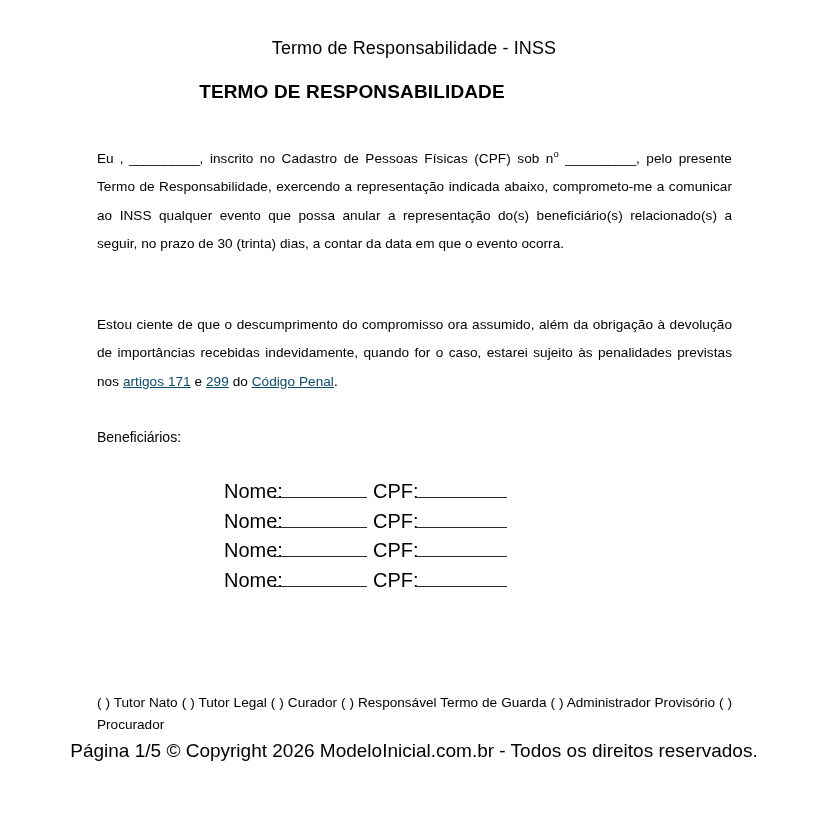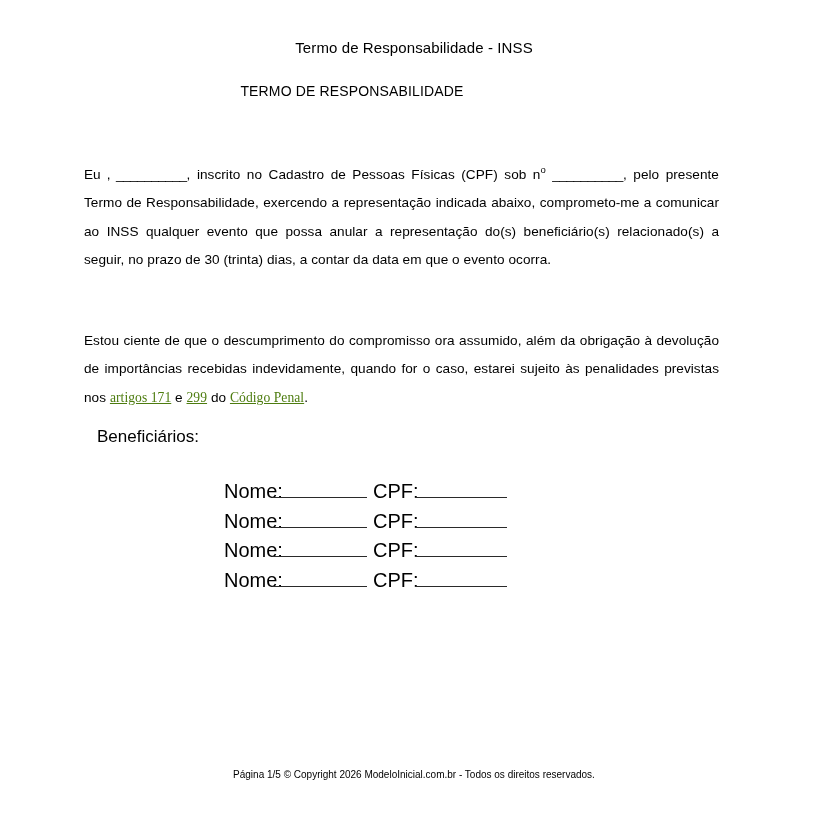--- a/index.html
+++ b/index.html
@@ -24,45 +24,44 @@
     box-sizing: border-box;
   }
 
   
   .doc-title {
     position: absolute;
     top: 38px;
     left: 0;
     width: 828px;
     text-align: center;
-    font-size: 15px;
+    font-size: 18px;
     font-weight: 400;
     line-height: 20px;
     letter-spacing: 0.1px;
   }
   .doc-heading {
     position: absolute;
     top: 81px;
     left: 0;
     width: 704px;
     text-align: center;
-    font-size: 14px;
-    font-weight: 400;
+    font-size: 19px;
+    font-weight: 700;
     line-height: 21px;
     letter-spacing: 0.15px;
   }
   .doc-heading .hline { display: block; }
 
   
   .body-area {
     position: absolute;
     top: 140px;
-    left: 84px;
+    left: 97px;
     width: 635px;
-    margin-top: 16px;
   }
   p.para {
     margin: 0;
     font-size: 13.6px;
     line-height: 28.5px;
     text-align: justify;
     text-justify: inter-word;
     letter-spacing: 0.05px;
   }
   p.para.first-para { text-align: justify; }
@@ -72,31 +71,30 @@
     font-family: "Liberation Sans", sans-serif;
     letter-spacing: -0.5px;
   }
   .sup-o {
     font-size: 9.5px;
     vertical-align: super;
     text-decoration: underline;
     text-underline-offset: -1px;
   }
   a.lawlink {
-    color: #4d7c0f;
+    color: #0c4a6e;
     text-decoration: underline;
-    font-family: Liberation Serif, serif;
   }
 
   
   .benef-label {
     position: absolute;
     top: 427px;
     left: 97px;
-    font-size: 17px;
+    font-size: 14px;
     line-height: 20px;
   }
   .benef-table {
     position: absolute;
     top: 466px;
     left: 224px;
     font-size: 20px;
     margin-top: 14px;
   }
   .benef-row {
@@ -137,25 +135,25 @@
     width: 635px;
     font-size: 13.6px;
     line-height: 22px;
     text-align: justify;
     text-justify: inter-word;
   }
 
   
   .footer {
     position: absolute;
-    top: 765px;
+    top: 741px;
     left: 0;
     width: 828px;
     text-align: center;
-    font-size: 10px;
+    font-size: 19px;
     line-height: 20px;
   }
 </style>
 </head>
 <body>
 
 <div class="page">
 
   <div class="doc-title">Termo de Responsabilidade - INSS</div>
 
@@ -204,16 +202,17 @@
     <div class="benef-row">
       <span class="lbl-nome">Nome:</span>
       <span class="line-nome"></span>
       <span class="lbl-cpf">CPF:</span>
       <span class="line-cpf"></span>
     </div>
 
   </div>
 
 
+  <div class="qual-options">( ) Tutor Nato ( ) Tutor Legal ( ) Curador ( ) Responsável Termo de Guarda ( ) Administrador Provisório ( ) Procurador</div>
 
   <div class="footer">Página 1/5 © Copyright 2026 ModeloInicial.com.br - Todos os direitos reservados.</div>
 
 </div>
 
 </body></html>

